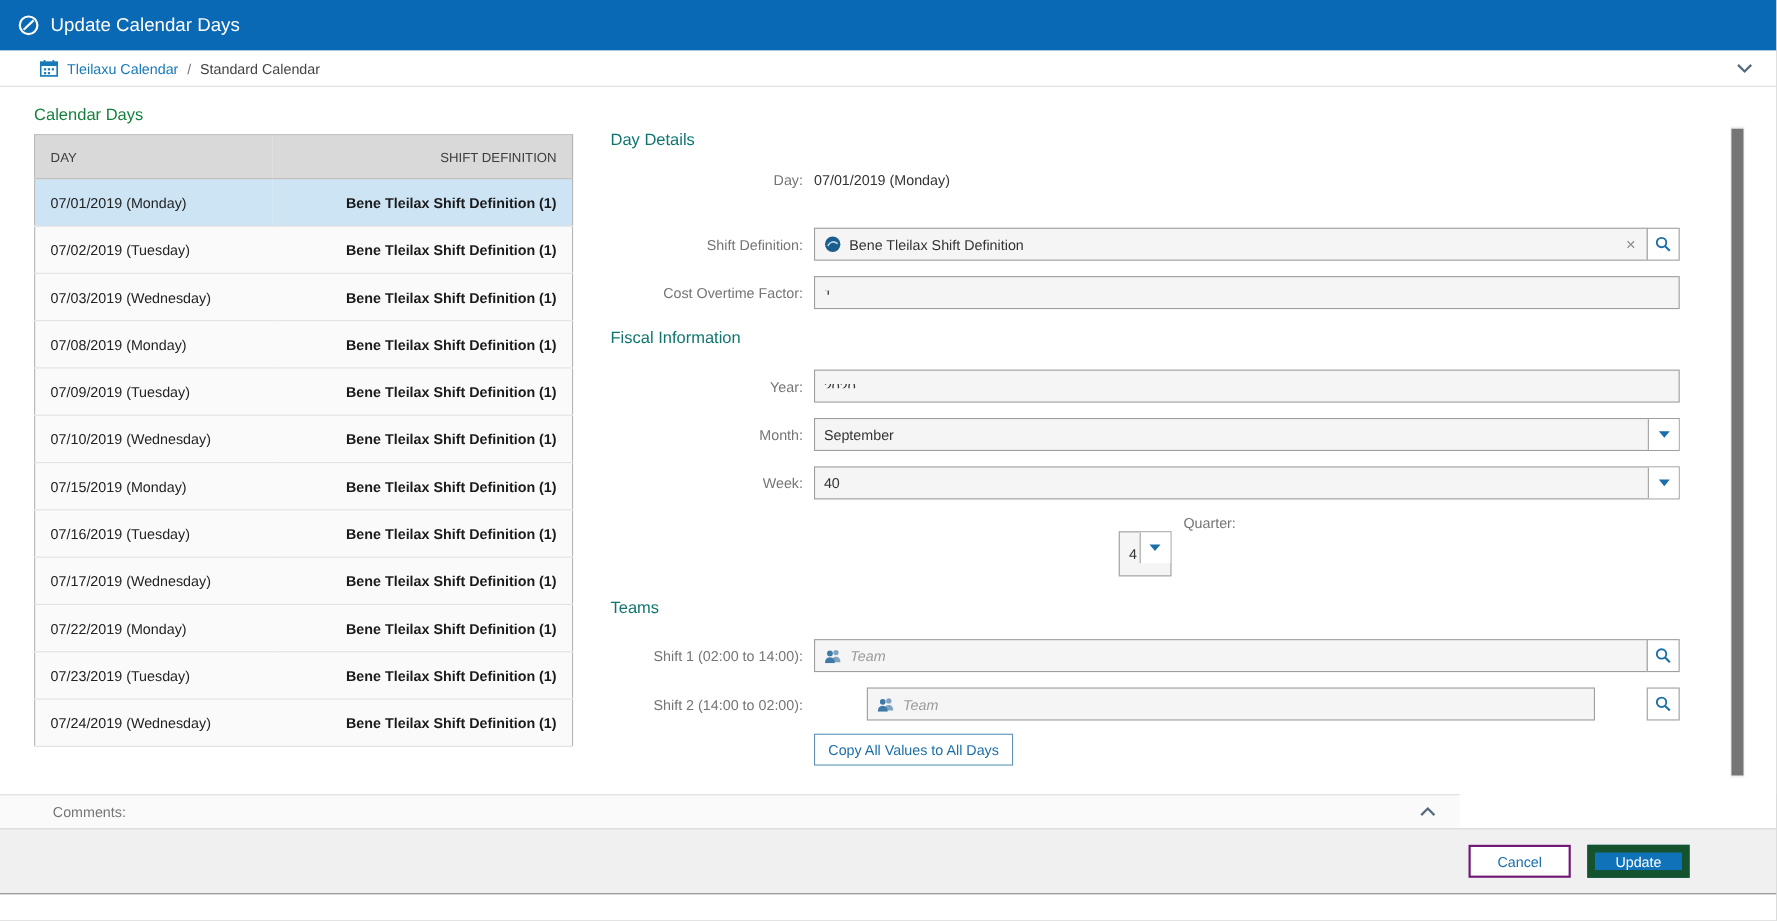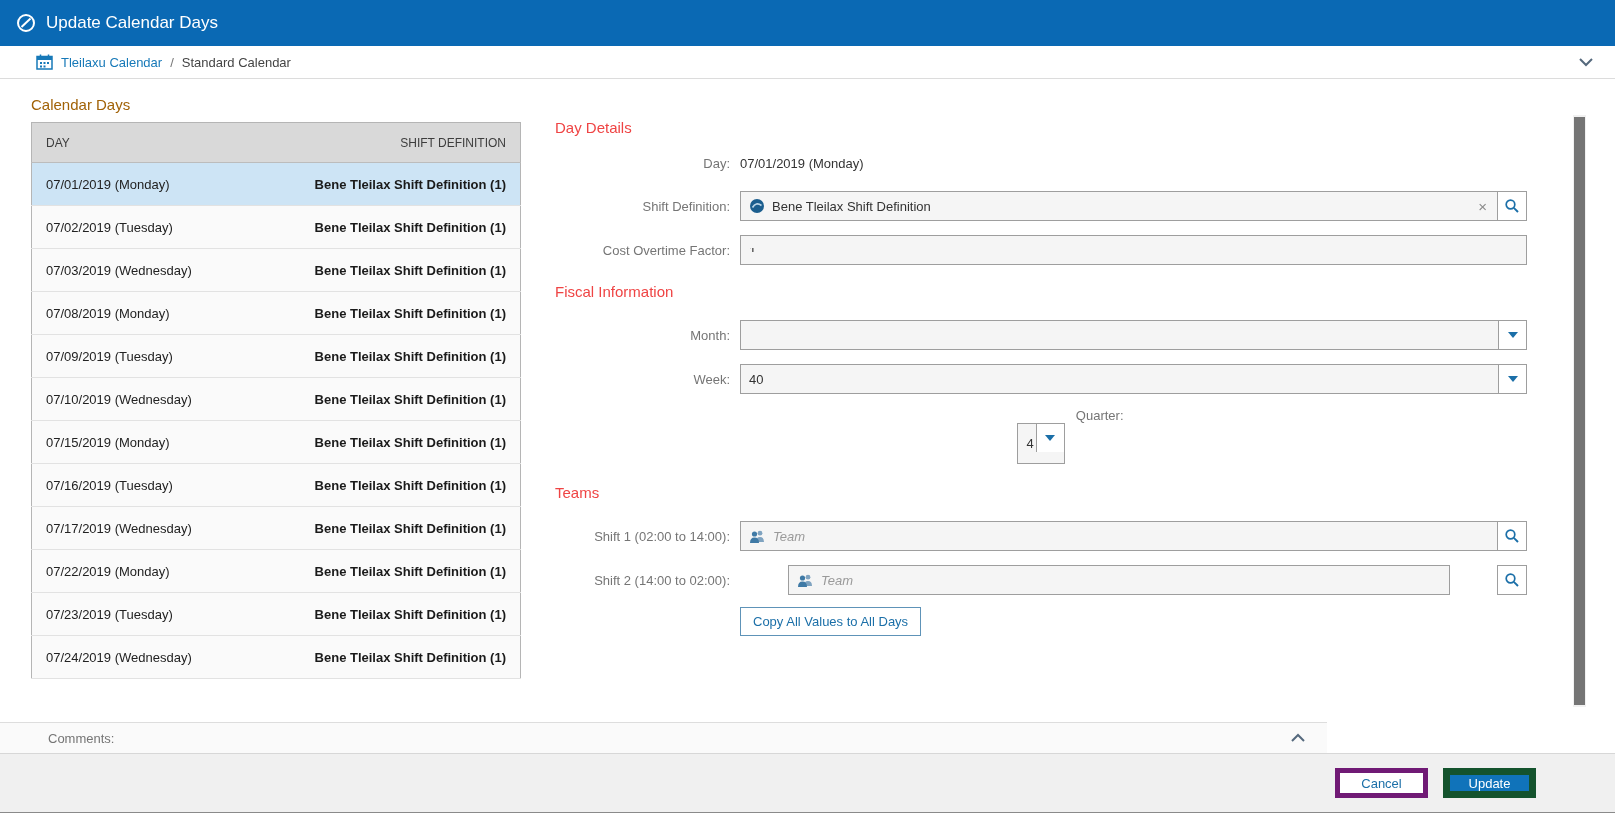--- a/index.html
+++ b/index.html
@@ -21,39 +21,39 @@
   .crumb-sep { color:#777; margin:0 8px; }
   .crumb-current { color:#444; }
   .crumb-spacer { flex:1; }
   .chev-btn { display:flex; align-items:center; justify-content:center; width:26px; height:26px; cursor:pointer; }
 
   
   .main { position:absolute; top:79px; left:0; width:1615px; height:643px; background:#ffffff; }
 
   
   .left-panel { position:absolute; left:31px; top:17px; width:490px; }
-  .left-title { font-size:15px; color:#a16207; margin-bottom:9px; }
+  .left-title { font-size:15px; color:#15803d; margin-bottom:9px; }
   table.caltable { width:490px; border-collapse:collapse; border:1px solid #b5b5b5; }
   table.caltable th { background:#d9d9d9; height:40px; font-size:12px; font-weight:normal; color:#3d3d3d;
     border-bottom:1px solid #bcbcbc; padding:0 14px; }
   th.col-day { text-align:left; }
   th.col-shift { text-align:right; }
   table.caltable td { height:43px; border-bottom:1px solid #e2e2e2; padding:0 14px; background:#fafafa; }
   td.day-cell { text-align:left; color:#222; }
   td.shift-cell { text-align:right; font-weight:bold; color:#1a1a1a; }
   tr.selected td { background:#cde4f5; }
   tr.cal-row { cursor:pointer; }
 
   
   .right-panel { position:absolute; left:555px; top:40px; width:972px; }
-  .section-heading { font-size:15px; color:#ef4444; margin-bottom:20px; }
+  .section-heading { font-size:15px; color:#0f766e; margin-bottom:20px; }
   .form-row { display:flex; align-items:center; margin-bottom:14px; }
   .form-label { width:175px; text-align:right; margin-right:10px; color:#757575; flex:none; }
   .plain-value { color:#333; }
-  .row-dayvalue { margin-bottom:20px; }
+  .row-dayvalue { margin-bottom:36px; }
 
   .field { display:flex; align-items:center; flex:1; height:30px; background:#f5f5f5;
     border:1px solid #9e9e9e; padding:12px 8px; }
   .field input { flex:1; border:none; background:transparent; font:inherit; color:#333; outline:none; height:100%; }
   .field .lead-ico { display:flex; align-items:center; margin-right:7px; }
   .field .val-text { flex:1; color:#333; }
   .field .ph-text { flex:1; color:#9a9a9a; font-style:italic; }
   .clear-x { color:#8a8a8a; font-size:15px; cursor:pointer; padding:0 2px; line-height:1; }
 
   .select-field { position:relative; padding-right:30px; }
@@ -76,21 +76,21 @@
   .comments-bar { position:absolute; top:722px; left:0; width:1327px; height:31px;
     background:#fafafa; border-top:1px solid #ddd; display:flex; align-items:center; padding:0 16px 0 48px; }
   .comments-label { color:#757575; }
   .comments-spacer { flex:1; }
 
   
   .footer { position:absolute; top:753px; left:0; width:1615px; height:60px;
     background:#f0f0f0; border-top:1px solid #d7d7d7; border-bottom:1px solid #8a8a8a;
     display:flex; align-items:center; justify-content:flex-end; padding-right:79px; }
   .btn { height:30px; min-width:93px; font:inherit; cursor:pointer; padding:0 16px; }
-  .btn-cancel { background:#ffffff; border:5px solid #701a75; color:#1b6fa8; margin-right:15px; }
+  .btn-cancel { background:#ffffff; border:2px solid #701a75; color:#1b6fa8; margin-right:15px; }
   .btn-update { background:#1073ba; border:7px solid #14532d; color:#ffffff; }
 </style>
 </head>
 <body>
 
 <div id="app">
 
   <div class="titlebar">
     <span class="ico">
       <svg width="20" height="20" viewBox="0 0 20 20">
@@ -221,24 +221,31 @@
 
       <div class="form-row" style="margin-bottom:18px;">
         <span class="form-label">Cost Overtime Factor:</span>
         <div class="field">
           <input value="1" style="">
         </div>
       </div>
 
       <div class="section-heading">Fiscal Information</div>
 
+      <div class="form-row">
+        <span class="form-label">Year:</span>
+        <div class="field">
+          <input value="2020" style="">
+        </div>
+      </div>
 
       <div class="form-row">
         <span class="form-label">Month:</span>
         <div class="field select-field">
+          <span class="val-text">September</span>
           <span class="caret-btn">
             <span class="caret"></span>
           </span>
         </div>
       </div>
 
       <div class="form-row">
         <span class="form-label">Week:</span>
         <div class="field select-field">
           <span class="val-text">40</span>

